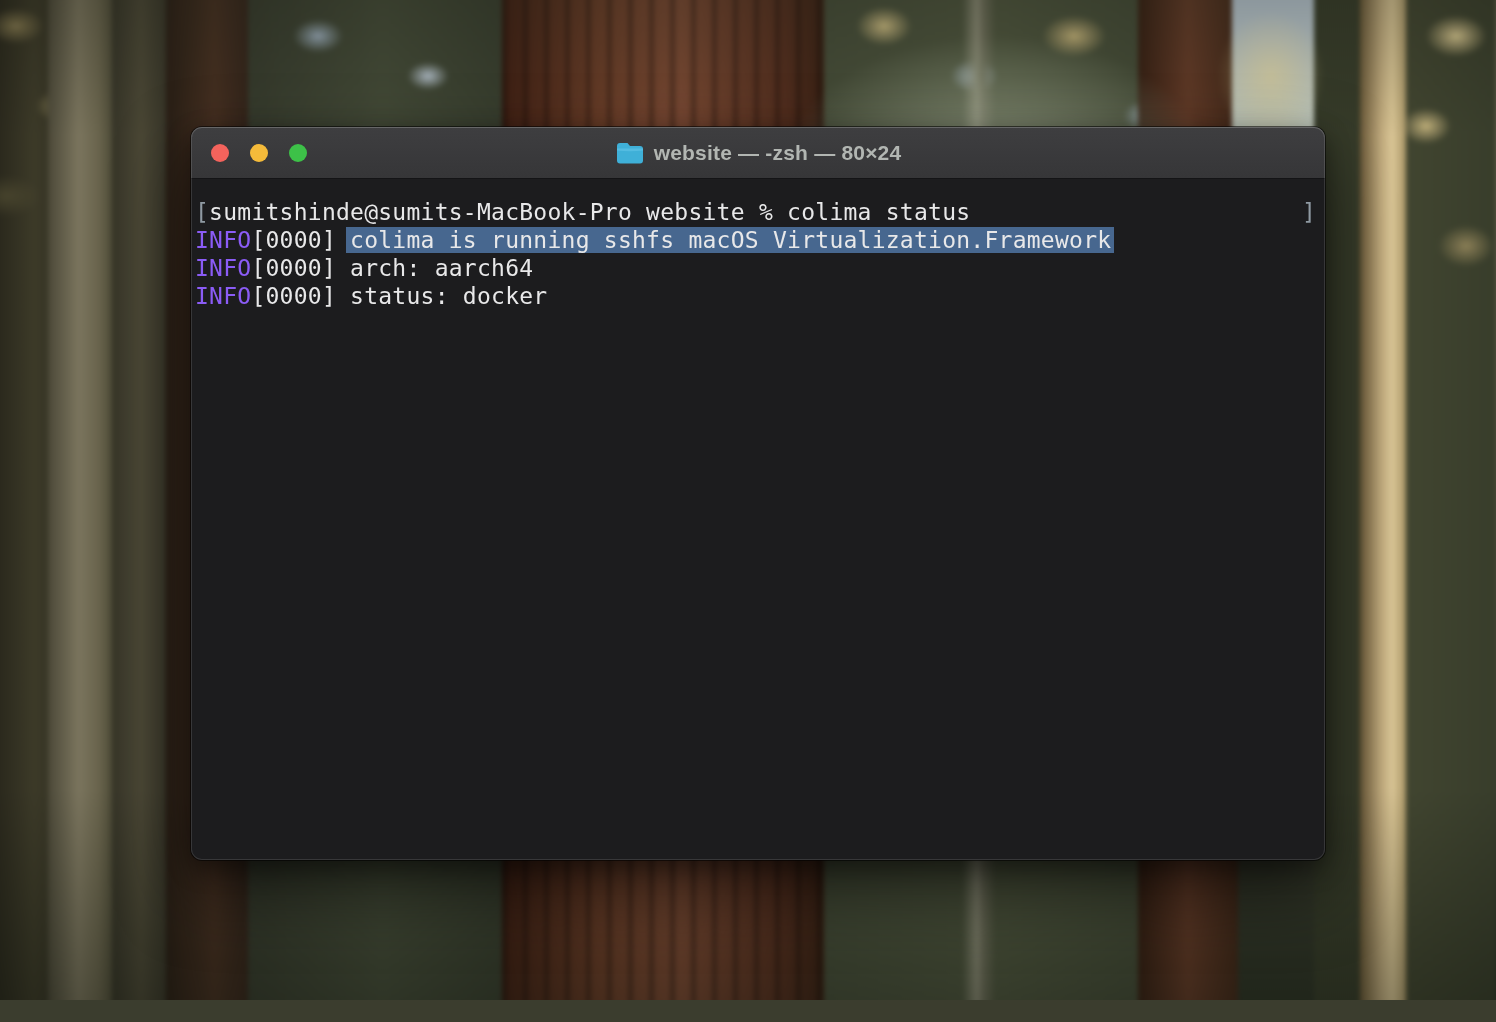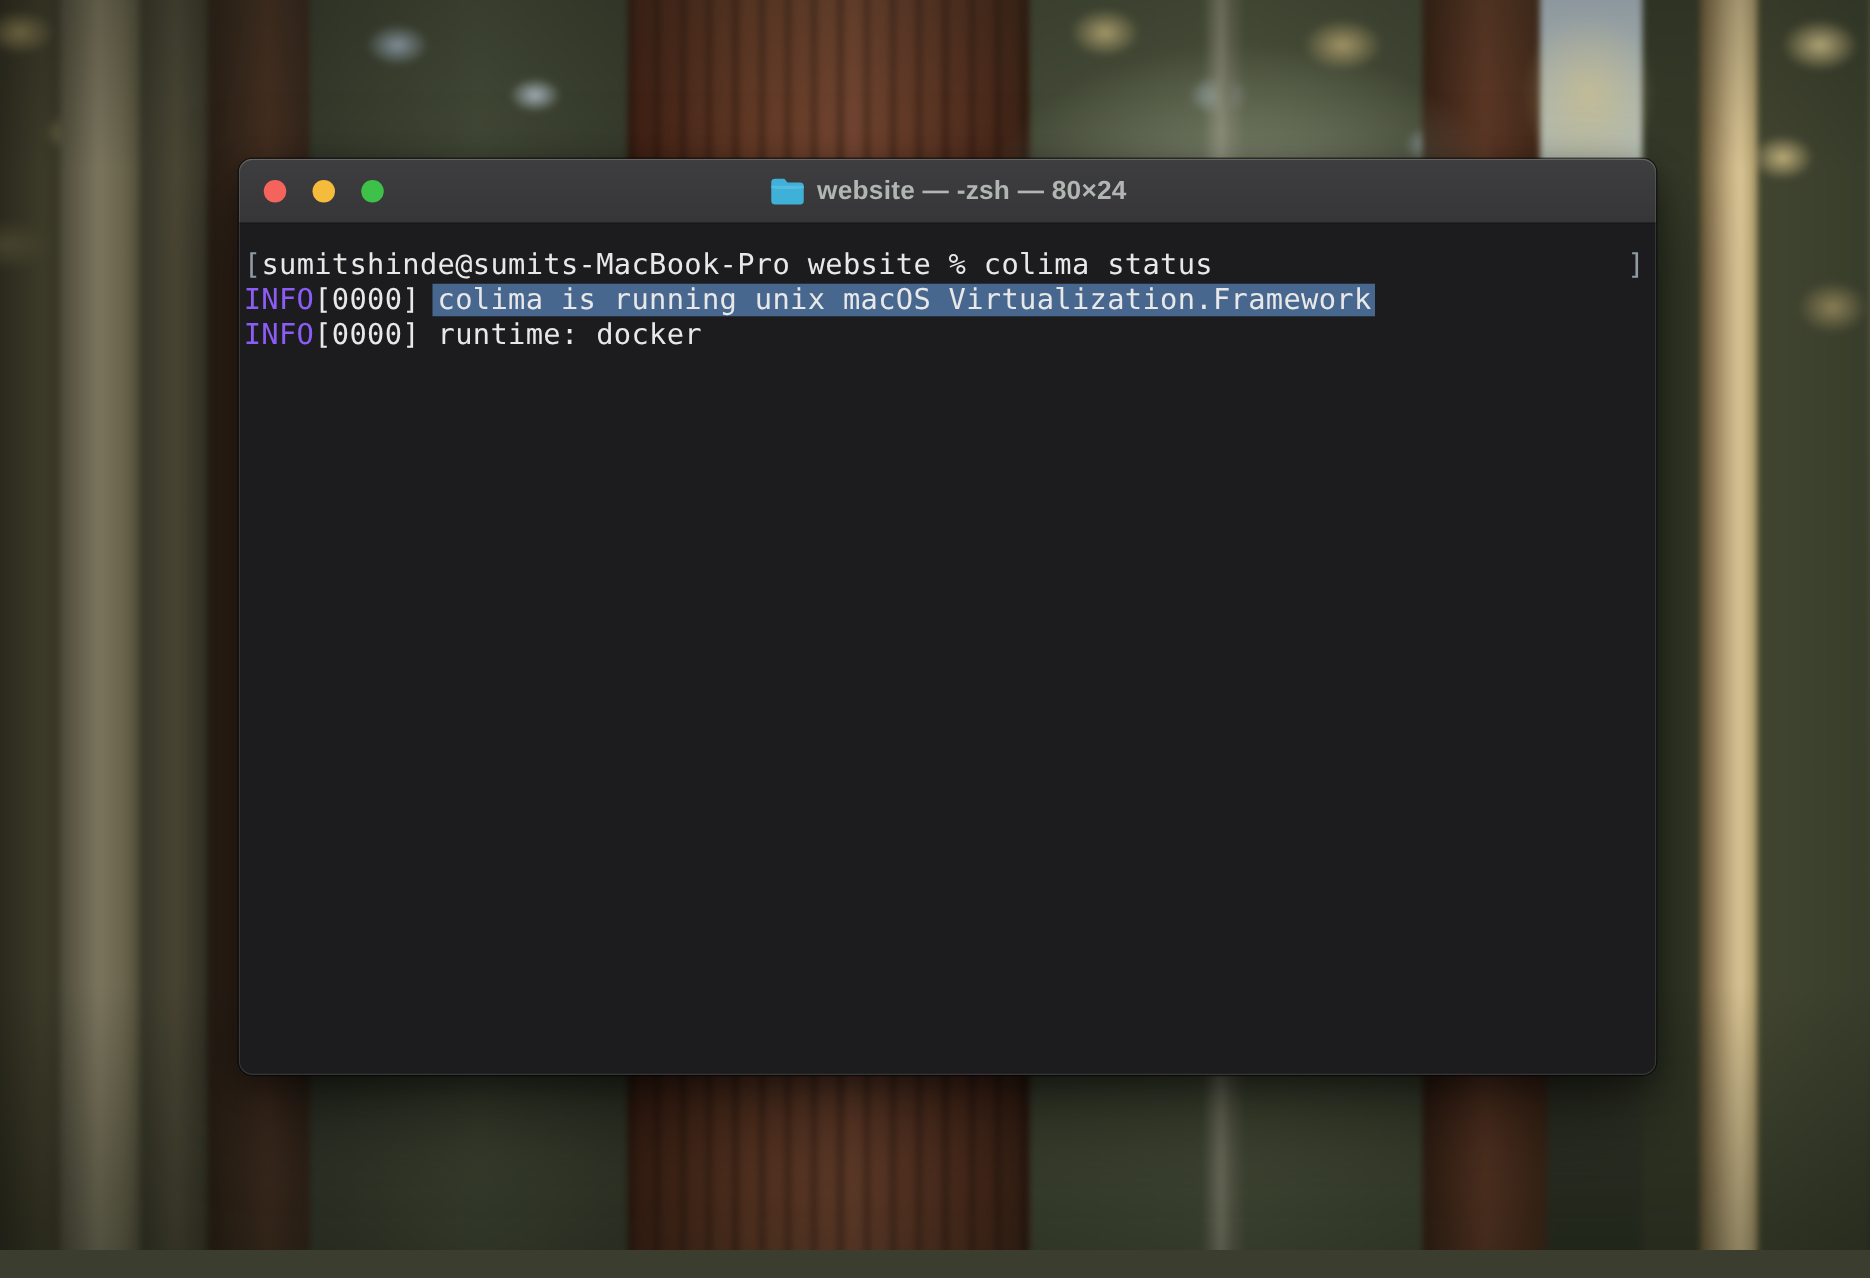--- a/index.html
+++ b/index.html
@@ -146,18 +146,19 @@
               <path d="M2 6 q0 -3 3 -3 h7.5 l2.5 3 h10 q3 0 3 3 v11.5 q0 3 -3 3 H5 q-3 0 -3 -3 z" fill="#3fb0d8"></path>
               <path d="M2 8.5 h26 v2 q-13 1.5 -26 0 z" fill="#5ec2e6" opacity="0.7"></path>
             </svg>
           </span>
         <span class="title-text">website — -zsh — 80×24</span>
       </div>
     </div>
 
     <div class="screen">
       <div class="line"><span class="mark">[</span><span>sumitshinde@sumits-MacBook-Pro website % colima status</span><span class="mark mark-right">]</span></div>
-      <div class="line"><span class="info">INFO</span><span>[0000] </span><span class="sel">colima is running unix macOS Virtualization.Framework</span></div>
-      <div class="line"><span class="info">INFO</span><span>[0000] </span><span>runtime: docker</span></div>
+      <div class="line"><span class="info">INFO</span><span>[0000] </span><span class="sel">colima is running sshfs macOS Virtualization.Framework</span></div>
+      <div class="line"><span class="info">INFO</span><span>[0000] </span><span>arch: aarch64</span></div>
+      <div class="line"><span class="info">INFO</span><span>[0000] </span><span>status: docker</span></div>
     </div>
 
   </div>
 </div>
 
 </body></html>

